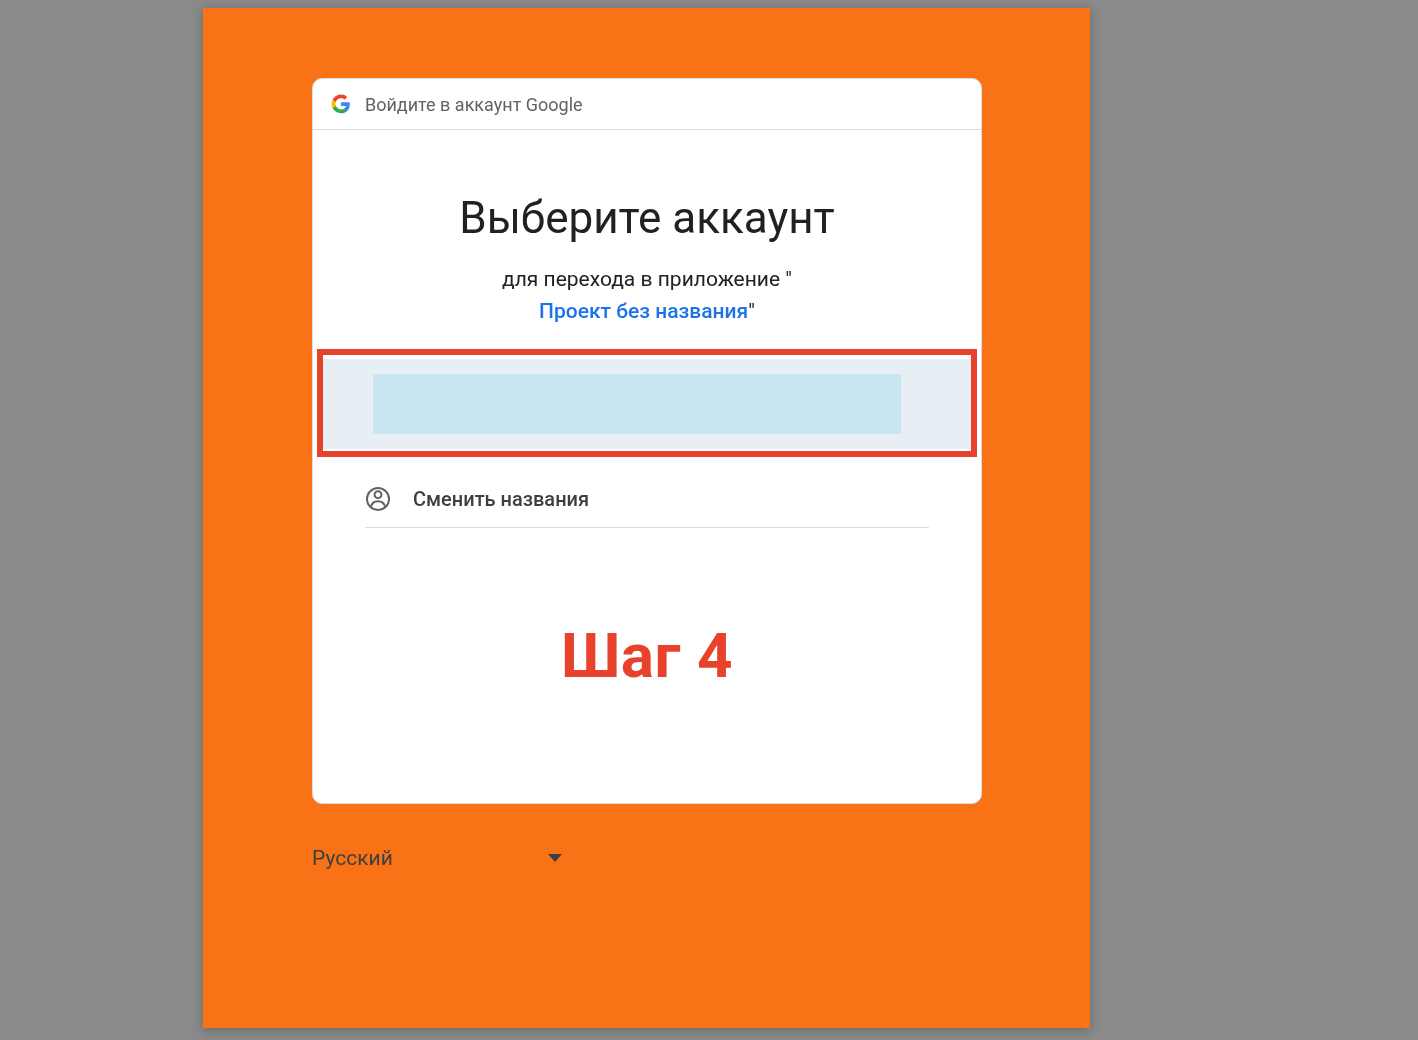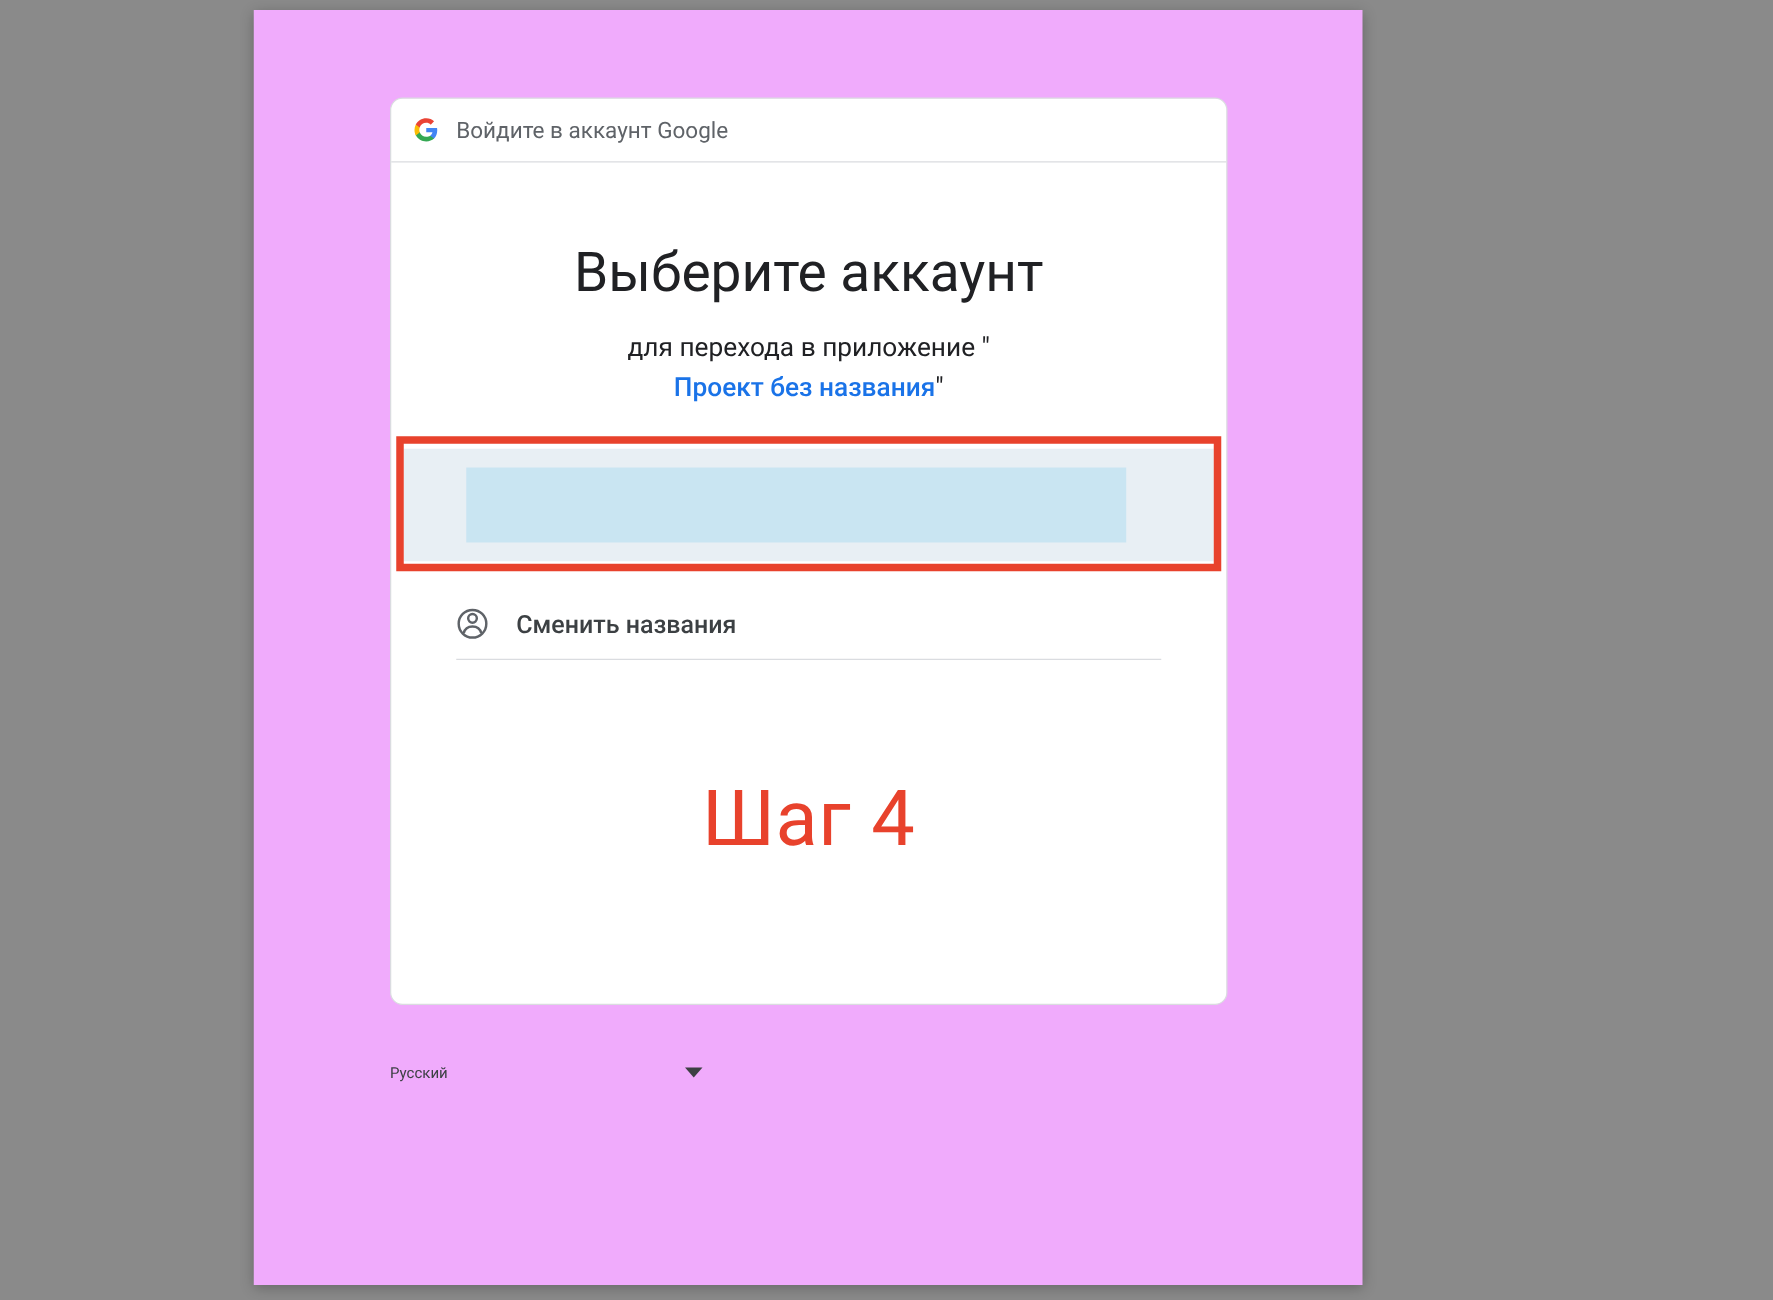--- a/index.html
+++ b/index.html
@@ -10,21 +10,21 @@
     background: #8a8a8a;
     font-family: 'Google Sans', 'Roboto', Arial, sans-serif;
     overflow: hidden;
   }
   .outer-page {
     position: absolute;
     left: 203px;
     top: 8px;
     width: 887px;
     height: 1020px;
-    background: #f0abfc;
+    background: #f97316;
     box-shadow: 0 2px 10px rgba(0,0,0,0.25);
   }
   .card {
     position: absolute;
     left: 109px;
     top: 70px;
     width: 670px;
     height: 726px;
     border: 1px solid #dadce0;
     border-radius: 10px;
@@ -119,36 +119,36 @@
     color: #3c4043;
     font-weight: 500;
   }
   .step-label {
     position: absolute;
     top: 540px;
     left: 0;
     right: 0;
     text-align: center;
     font-size: 62px;
-    font-weight: 400;
+    font-weight: 700;
     color: #e8422c;
     letter-spacing: 0.5px;
   }
   .lang-select {
     position: absolute;
     left: 109px;
     top: 830px;
     width: 250px;
     height: 40px;
     display: flex;
     align-items: center;
     justify-content: space-between;
     cursor: pointer;
     color: #3c4043;
-    font-size: 12px;
+    font-size: 21px;
   }
   .lang-select .caret {
     width: 0;
     height: 0;
     border-left: 7px solid transparent;
     border-right: 7px solid transparent;
     border-top: 8px solid #3c4043;
   }
   .footer-links {
     position: absolute;

